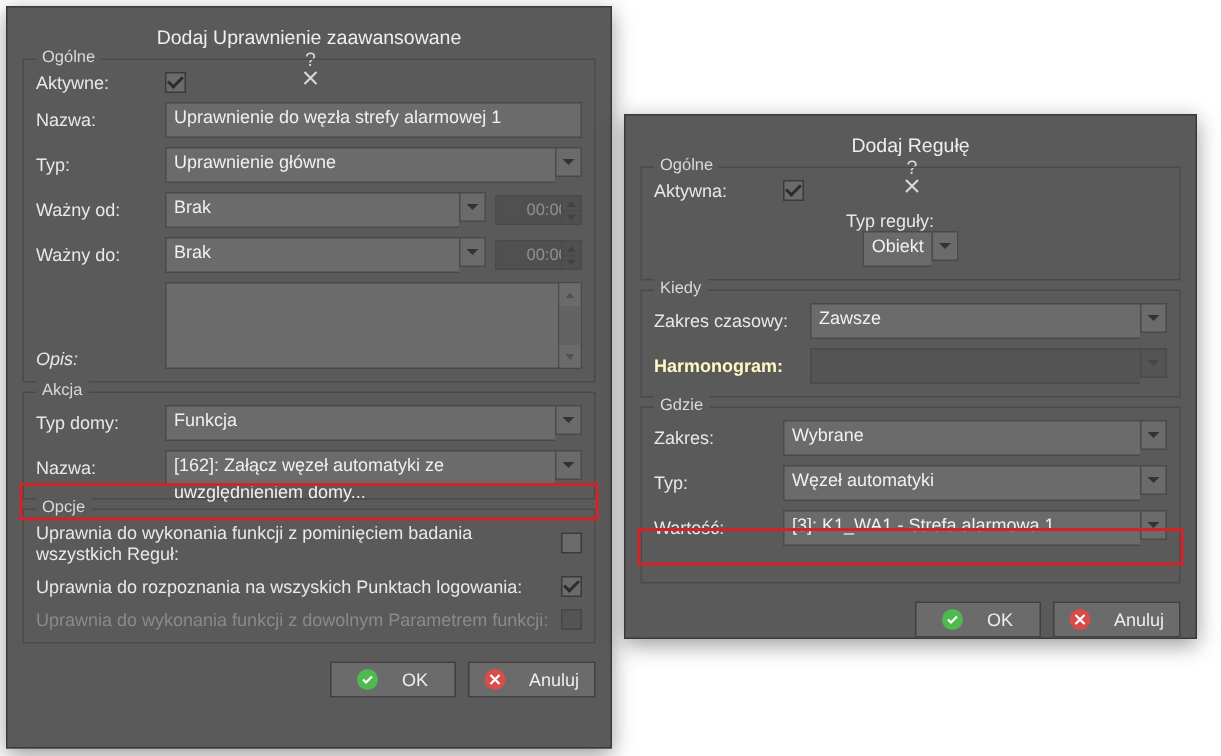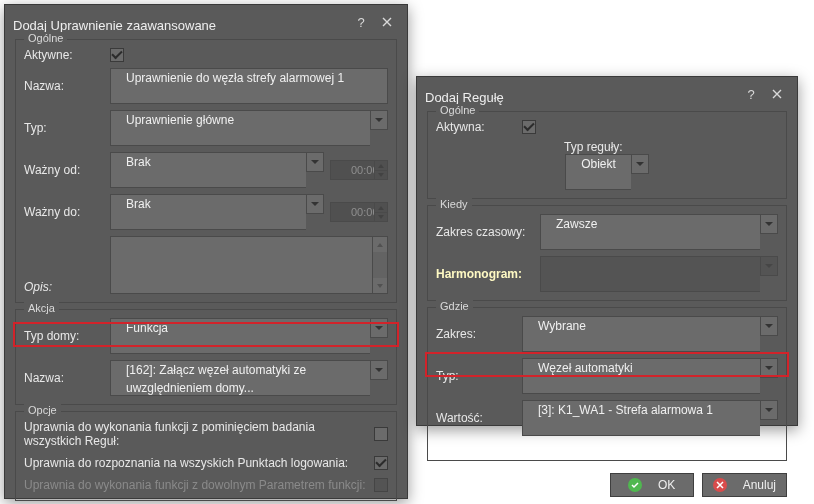--- a/index.html
+++ b/index.html
@@ -16,24 +16,25 @@
   }
   .dialog {
     position: absolute;
     background: #5a5a5a;
     border: 1px solid #3a3a3a;
     box-shadow: 0 4px 14px rgba(0,0,0,0.4);
   }
   .titlebar {
     height: 28px;
     display: flex;
-    align-items: flex-end;
-    padding: 0 8px;
+    align-items: center;
+    padding: 12px 8px;
     color: #eee;
     font-size: 13px;
+    flex-direction: column;
   }
   .titlebar .title { flex: 1; }
   .titlebar .tbtn {
     width: 24px;
     height: 22px;
     display: flex;
     align-items: center;
     justify-content: center;
     color: #d9d9d9;
     font-size: 13px;
@@ -68,23 +69,23 @@
     width: 86px;
     color: #e8e8e8;
     flex-shrink: 0;
   }
   .lbl.disabled { color: #fef9c3; font-weight: bold; }
   .lbl-wide { width: 104px; }
   .field {
     flex: 1;
     background: #6b6b6b;
     border: 1px solid #4a4a4a;
-    height: 36px;
+    height: 24px;
     line-height: 18px;
-    padding: 0 15px;
+    padding: 0 5px;
     color: #f0f0f0;
     font-size: 12px;
   }
   .combo {
     display: flex;
     flex: 1;
   }
   .combo .field { flex: 1; border-right: none; }
   .combo-btn {
     width: 18px;

